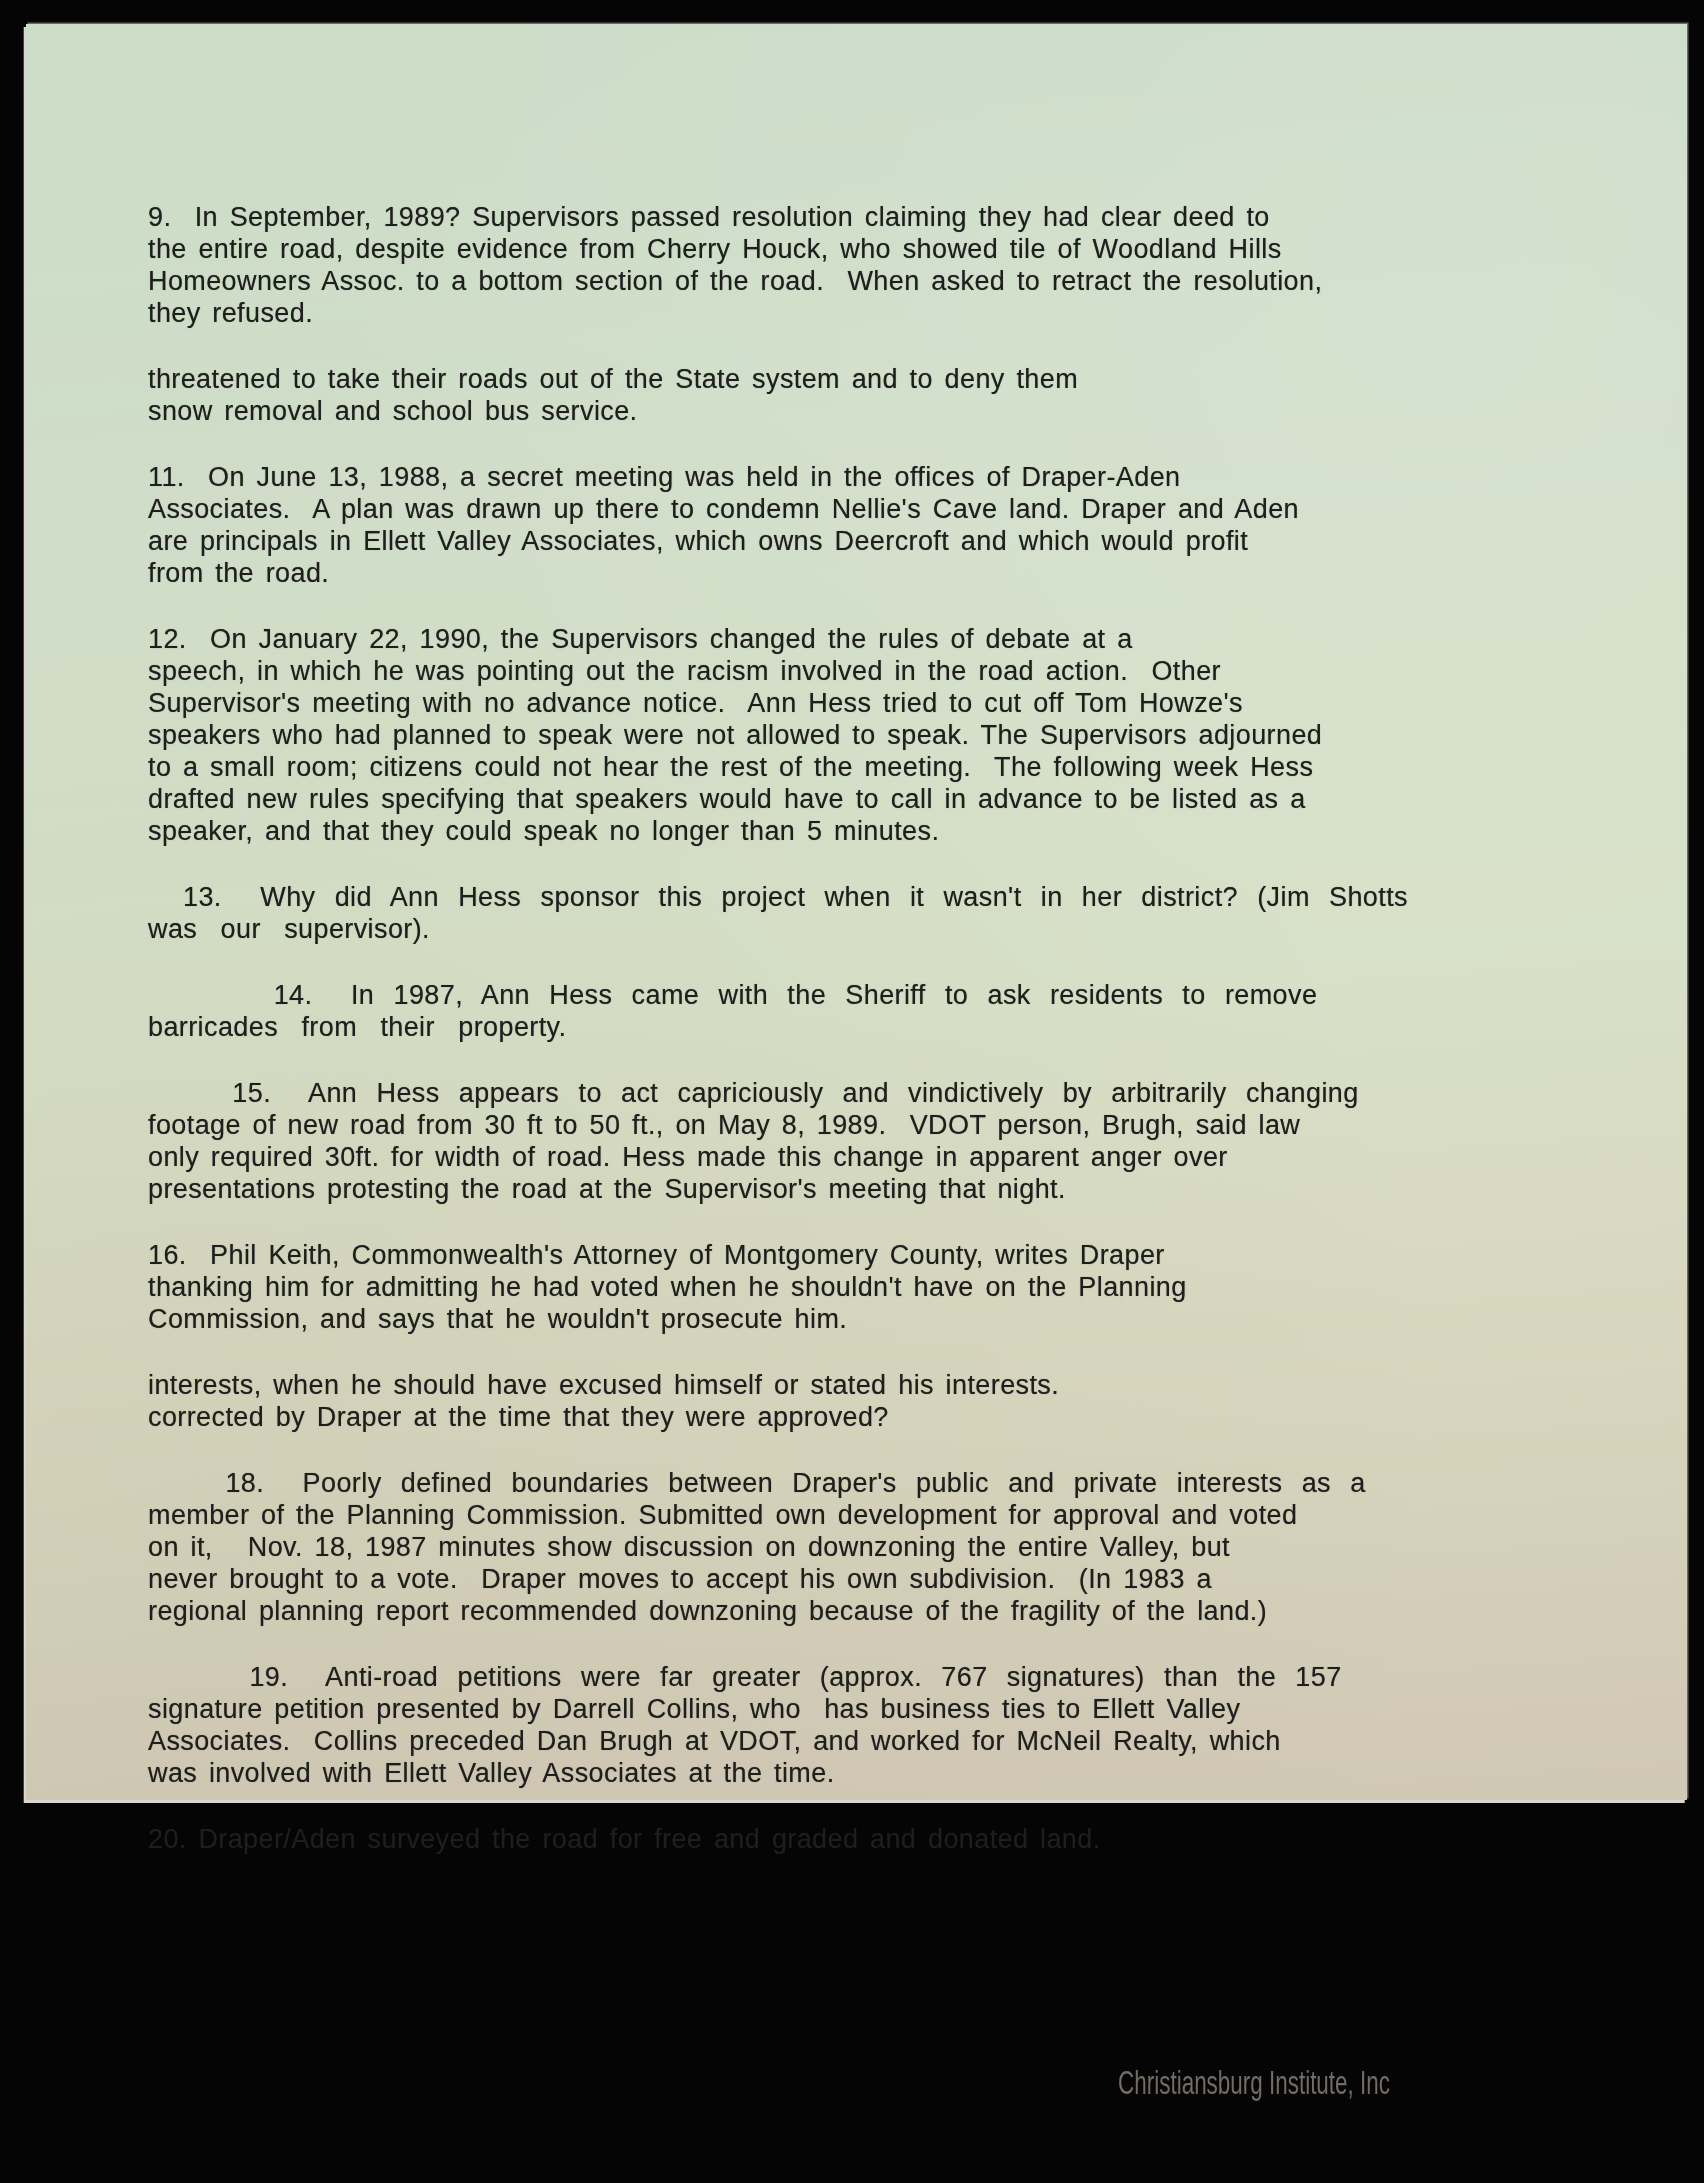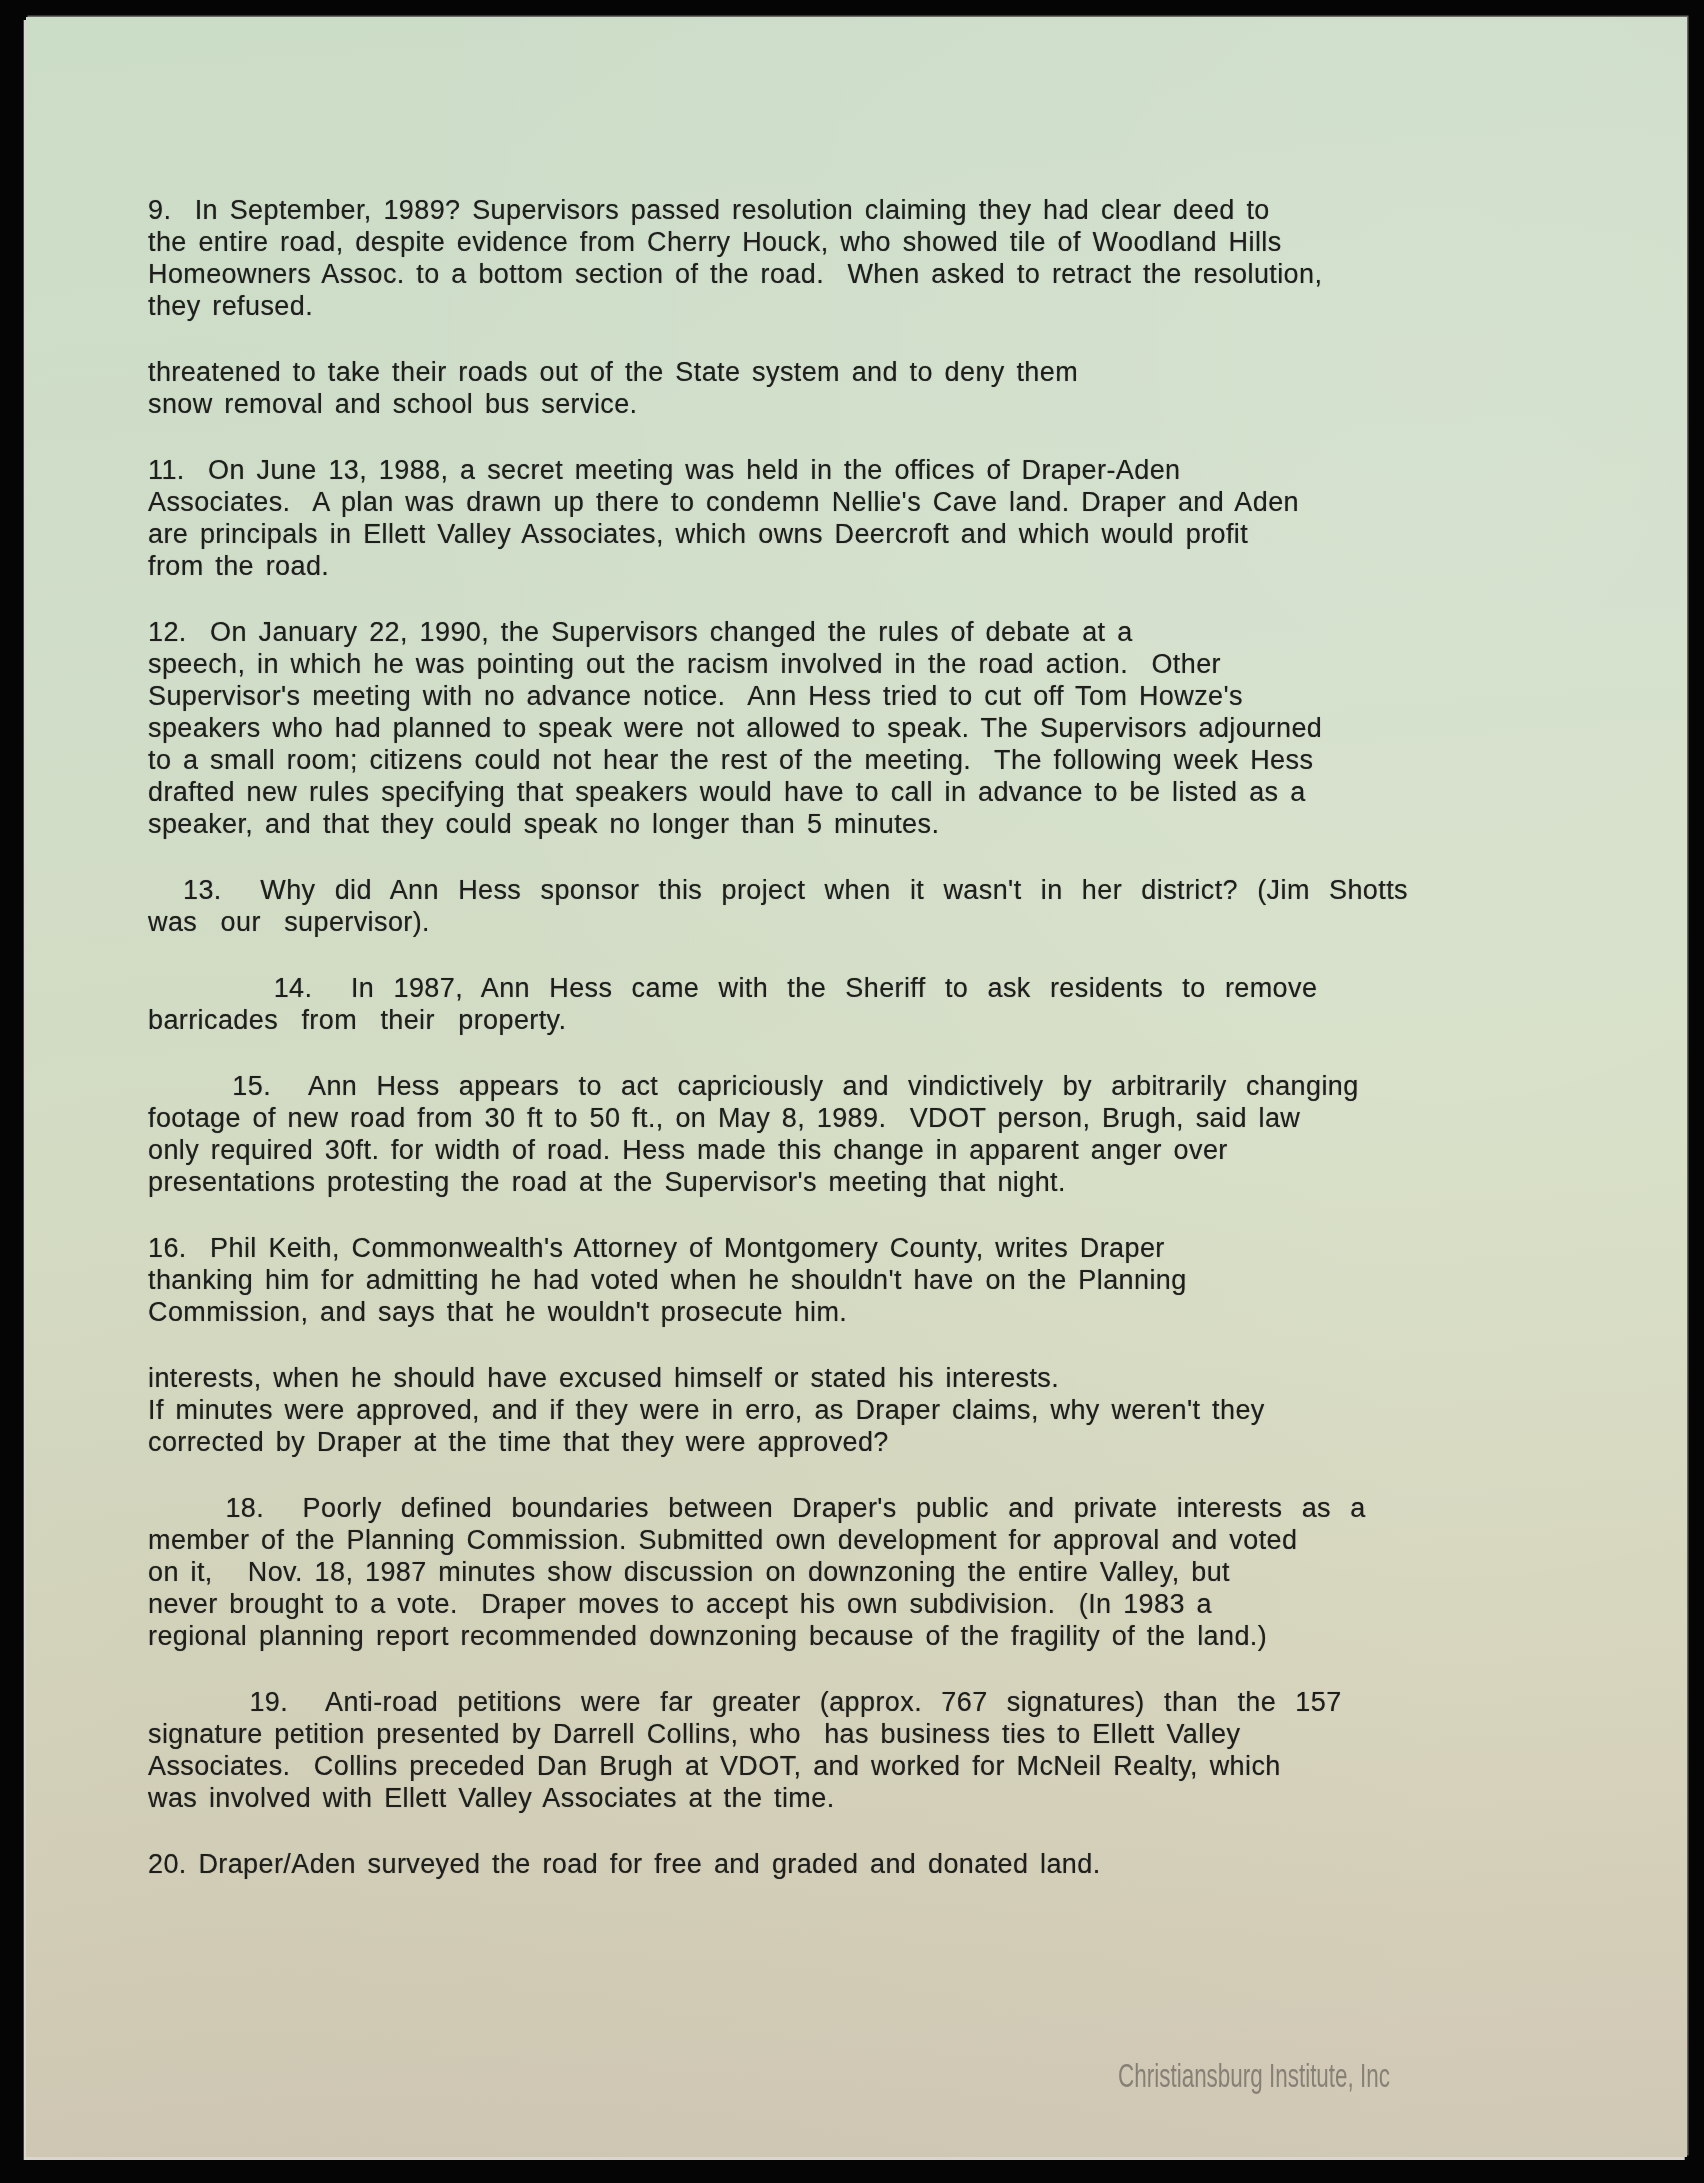--- a/index.html
+++ b/index.html
@@ -6,22 +6,22 @@
   html,body{margin:0;padding:0;}
   body{
     width:1704px;height:2183px;
     background:var(--bg,#050505);
     position:relative;
     font-family:"Liberation Sans","DejaVu Sans",sans-serif;
     overflow:hidden;
   }
   .paper{
     position:absolute;
-    left:26px;top:17px;
-    width:1661px;height:2140px;
+    left:26px;top:24px;
+    width:1661px;height:1776px;
     background:
       radial-gradient(ellipse at 85% 15%, rgba(255,255,255,0.10), rgba(255,255,255,0) 55%),
       radial-gradient(ellipse at 10% 80%, rgba(120,110,90,0.06), rgba(120,110,90,0) 60%),
       linear-gradient(176deg,
         var(--paper-top,#cbdcc7) 0%,
         #d2dfca 30%,
         #d7dfc6 55%,
         #d7d5bd 78%,
         #d2cab6 95%,
         var(--paper-bottom,#cfc8b4) 100%);
@@ -104,21 +104,20 @@
         <div class="line">only required 30ft. for width of road. Hess made this change in apparent anger over</div>
         <div class="line">presentations protesting the road at the Supervisor's meeting that night.</div>
       </div>
       <div class="para">
         <div class="line">16.  Phil Keith, Commonwealth's Attorney of Montgomery County, writes Draper</div>
         <div class="line">thanking him for admitting he had voted when he shouldn't have on the Planning</div>
         <div class="line">Commission, and says that he wouldn't prosecute him.</div>
       </div>
       <div class="para">
         <div class="line">interests, when he should have excused himself or stated his interests.</div>
-        <div class="line">If minutes were approved, and if they were in erro, as Draper claims, why weren't they</div>
         <div class="line">corrected by Draper at the time that they were approved?</div>
       </div>
       <div class="para">
         <div class="line wide">18.  Poorly defined boundaries between Draper's public and private interests as a</div>
         <div class="line">member of the Planning Commission. Submitted own development for approval and voted</div>
         <div class="line">on it,   Nov. 18, 1987 minutes show discussion on downzoning the entire Valley, but</div>
         <div class="line">never brought to a vote.  Draper moves to accept his own subdivision.  (In 1983 a</div>
         <div class="line">regional planning report recommended downzoning because of the fragility of the land.)</div>
       </div>
       <div class="para">

